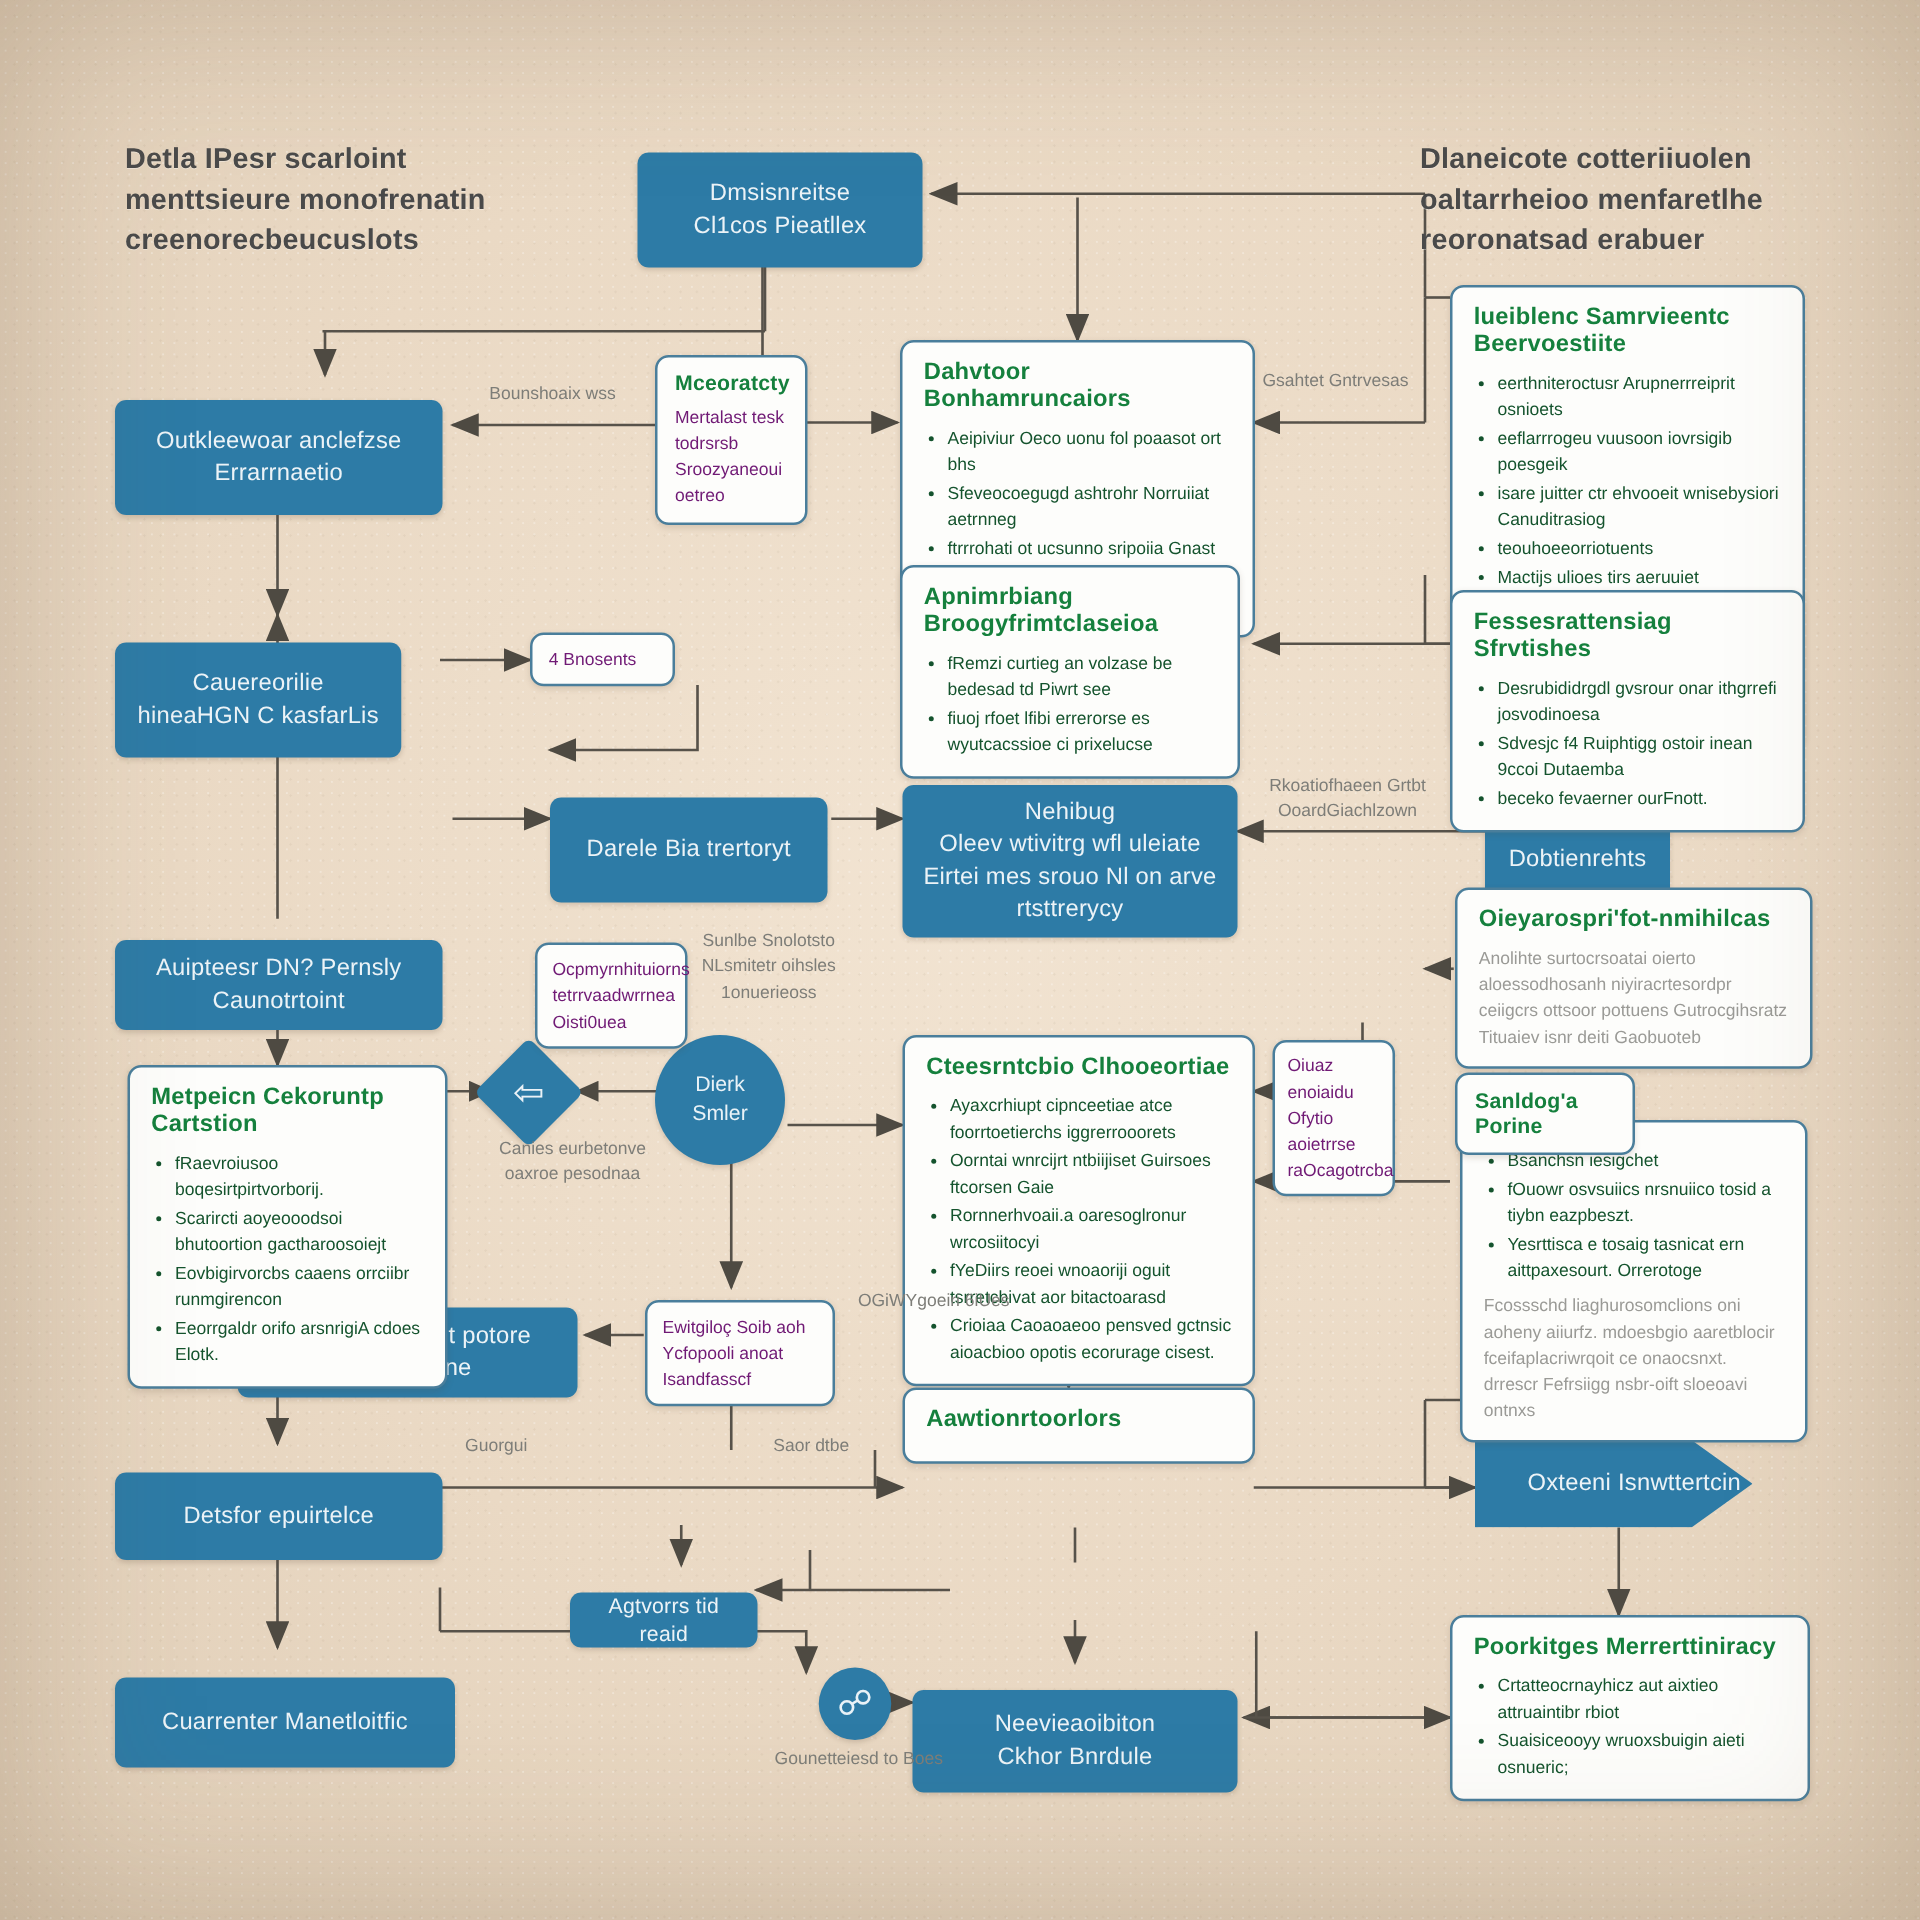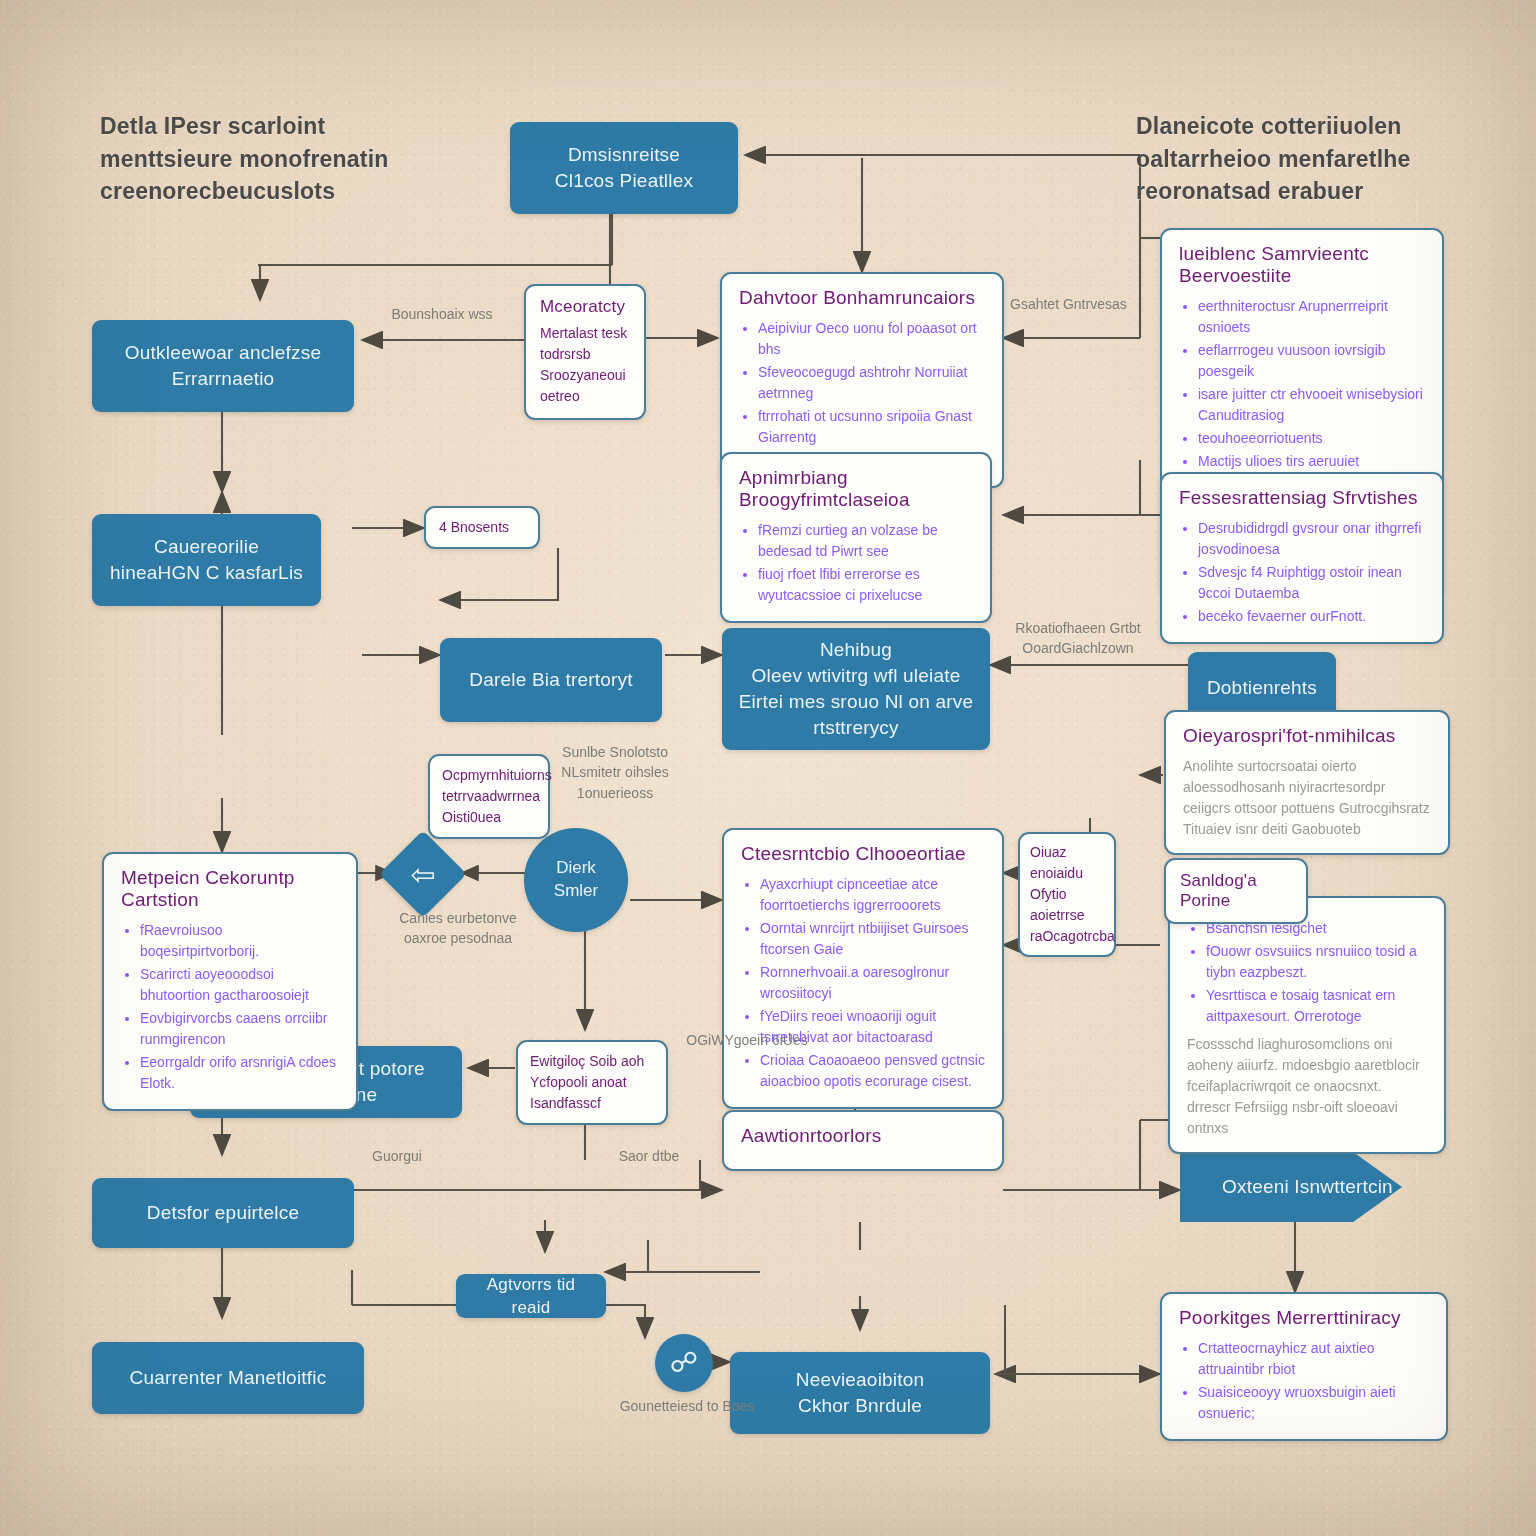--- a/index.html
+++ b/index.html
@@ -63,26 +63,26 @@
     position:absolute;
     background:#fdfdfb;
     border:2px solid #4a7e9b;
     border-radius:11px;
     box-sizing:border-box;
     padding:13px 17px;
     box-shadow:0 2px 5px rgba(90,70,50,.16);
   }
   .card h4{
     margin:0 0 9px 0;
-    font-size:19px;color:#701a75;font-weight:normal;
+    font-size:19px;color:#15803d;font-weight:bold;
     letter-spacing:.2px;
   }
   .card ul{margin:0;padding:0 0 0 19px;list-style:disc;}
   .card li{
-    font-size:14px;color:#8b5cf6;line-height:1.5;margin-bottom:2px;
+    font-size:14px;color:#14532d;line-height:1.5;margin-bottom:2px;
   }
   .card p.note{
     margin:7px 0 0 0;font-size:14px;color:#9a9a96;line-height:1.5;
   }
   .card.mini{padding:11px 14px;}
   .card.mini h4{font-size:17px;margin-bottom:6px;}
   .card.mini .plain{font-size:14px;color:#701a75;line-height:1.5;}
 
   
   .elabel{
@@ -270,20 +270,22 @@
 
   <div class="node" style="left:510px;top:98px;width:228px;height:92px;white-space:pre-line;">Dmsisnreitse
 Cl1cos Pieatllex</div>
 
   <div class="node" style="left:92px;top:296px;width:262px;height:92px;white-space:pre-line;">Outkleewoar anclefzse
 Errarrnaetio</div>
 
   <div class="node" style="left:92px;top:490px;width:229px;height:92px;white-space:pre-line;">Cauereorilie
 hineaHGN C kasfarLis</div>
 
+  <div class="node" style="left:92px;top:728px;width:262px;height:72px;white-space:pre-line;">Auipteesr DN? Pernsly
+Caunotrtoint</div>
 
   <div class="node" style="left:190px;top:1022px;width:272px;height:72px;white-space:pre-line;">Dasste rrcanent potore
 Mesxivetine</div>
 
   <div class="node" style="left:92px;top:1154px;width:262px;height:70px;">Detsfor epuirtelce</div>
 
   <div class="node" style="left:92px;top:1318px;width:272px;height:72px;">Cuarrenter Manetloitfic</div>
 
   <div class="node" style="left:440px;top:614px;width:222px;height:84px;">Darele Bia trertoryt</div>
 

